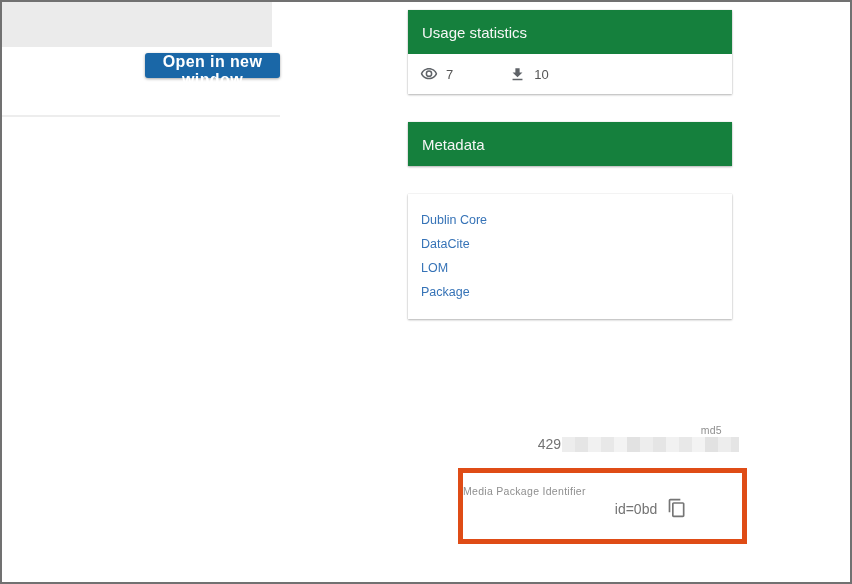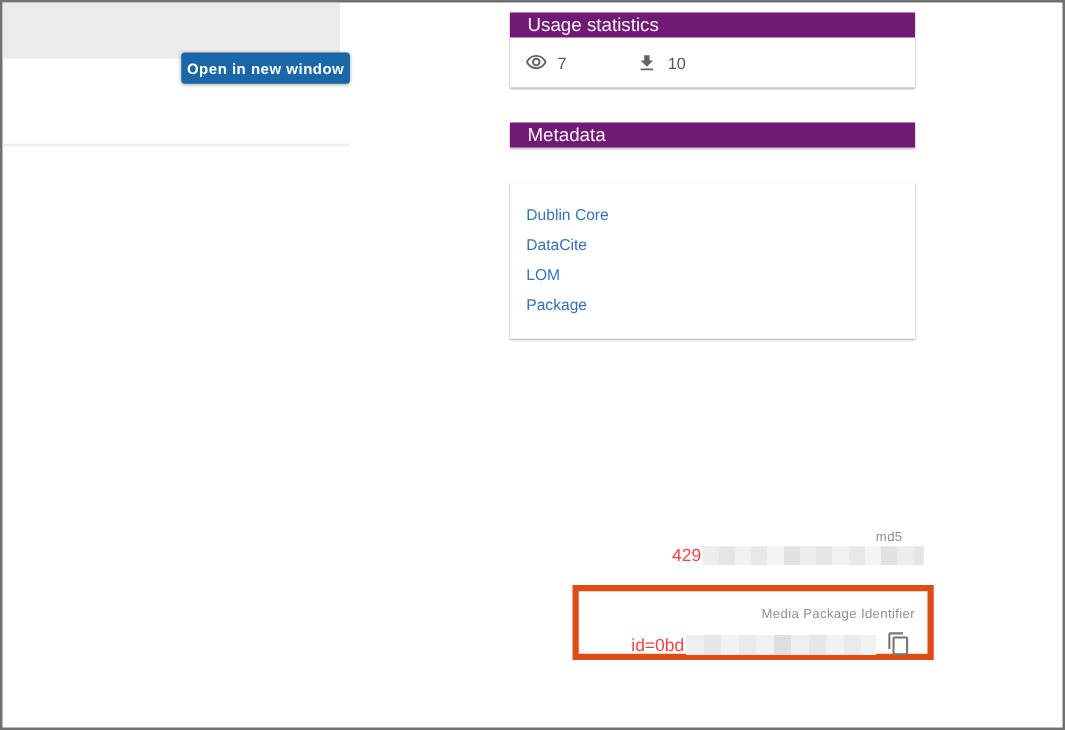--- a/index.html
+++ b/index.html
@@ -12,44 +12,44 @@
     overflow:hidden;
   }
 
   
   .topleft-block {
     position:absolute; left:0; top:0;
     width:270px; height:45px;
     background:#ebebeb;
   }
   .open-btn {
-    position:absolute; left:143px; top:40px;
+    position:absolute; left:143px; top:51px;
     width:135px; height:25px;
     background:#1a67a7; color:#ffffff;
     border:none; border-radius:3px;
     font-family:"Liberation Sans", sans-serif;
-    font-size:12px; font-weight:bold; letter-spacing:.4px;
+    font-size:16px; font-weight:bold; letter-spacing:.4px;
     box-shadow:0 1px 3px rgba(0,0,0,.35);
     cursor:pointer;
   }
   .left-divider {
     position:absolute; left:0; top:113px;
     width:278px; height:0;
     border-top:2px solid #ededed;
   }
 
   
   .right-col { position:absolute; left:406px; top:8px; width:324px; }
   .card {
     background:#ffffff;
     box-shadow:0 1px 2px rgba(0,0,0,.28), 0 0 1px rgba(0,0,0,.18);
     margin-bottom:28px;
   }
   .card-header {
-    height:20px; background:#701a75;
+    height:44px; background:#15803d;
     display:flex; align-items:center;
     padding:0 14px;
     color:#f6f6f6; font-size:15px;
   }
   .usage-body {
     height:40px; display:flex; align-items:center;
     padding:0 12px;
   }
   .stat { display:flex; align-items:center; gap:8px; font-size:13px; color:#555; }
   .stat + .stat { margin-left:56px; }
@@ -62,35 +62,35 @@
   .export-body { padding:20px 13px 9px 13px; }
   .export-body a.link { display:block; margin-bottom:11px; }
 
   
   .field-label { font-size:10.5px; color:#8f8f8f; letter-spacing:.3px; }
   .md5-label { position:absolute; top:422px; right:128px; }
   .md5-row {
     position:absolute; top:434px; right:111px;
     display:flex; align-items:center;
   }
-  .field-value { font-size:14px; color:#ef4444;text-align:center; }
+  .field-value { font-size:14px; color:#737373;text-align:center; }
   .redacted {
     height:15px; width:177px; margin-left:1px;
     background-image:repeating-linear-gradient(90deg,
       #ededed 0 13px, #e5e5e5 13px 26px, #f1f1f1 26px 39px,
       #e8e8e8 39px 52px, #f3f3f3 52px 65px, #e2e2e2 65px 78px);
   }
 
   
   .id-box {
     position:absolute; left:456px; top:466px;
-    width:289px; height:60px;
+    width:289px; height:76px;
     border:5px solid #df4c16;
     background:#ffffff;
-    display:flex; flex-direction:column;padding-left:23px;
+    display:flex; flex-direction:row;
   }
   .id-label-row { text-align:right; padding:8px 10px 0 0; }
   .id-value-row {
     display:flex; align-items:center;
     padding:6px 12px 0 19px;
   }
   .redacted-id {
     flex:1; height:16px; margin:0 7px 0 2px;
     background-image:repeating-linear-gradient(90deg,
       #efefef 0 14px, #e7e7e7 14px 28px, #f2f2f2 28px 42px,

